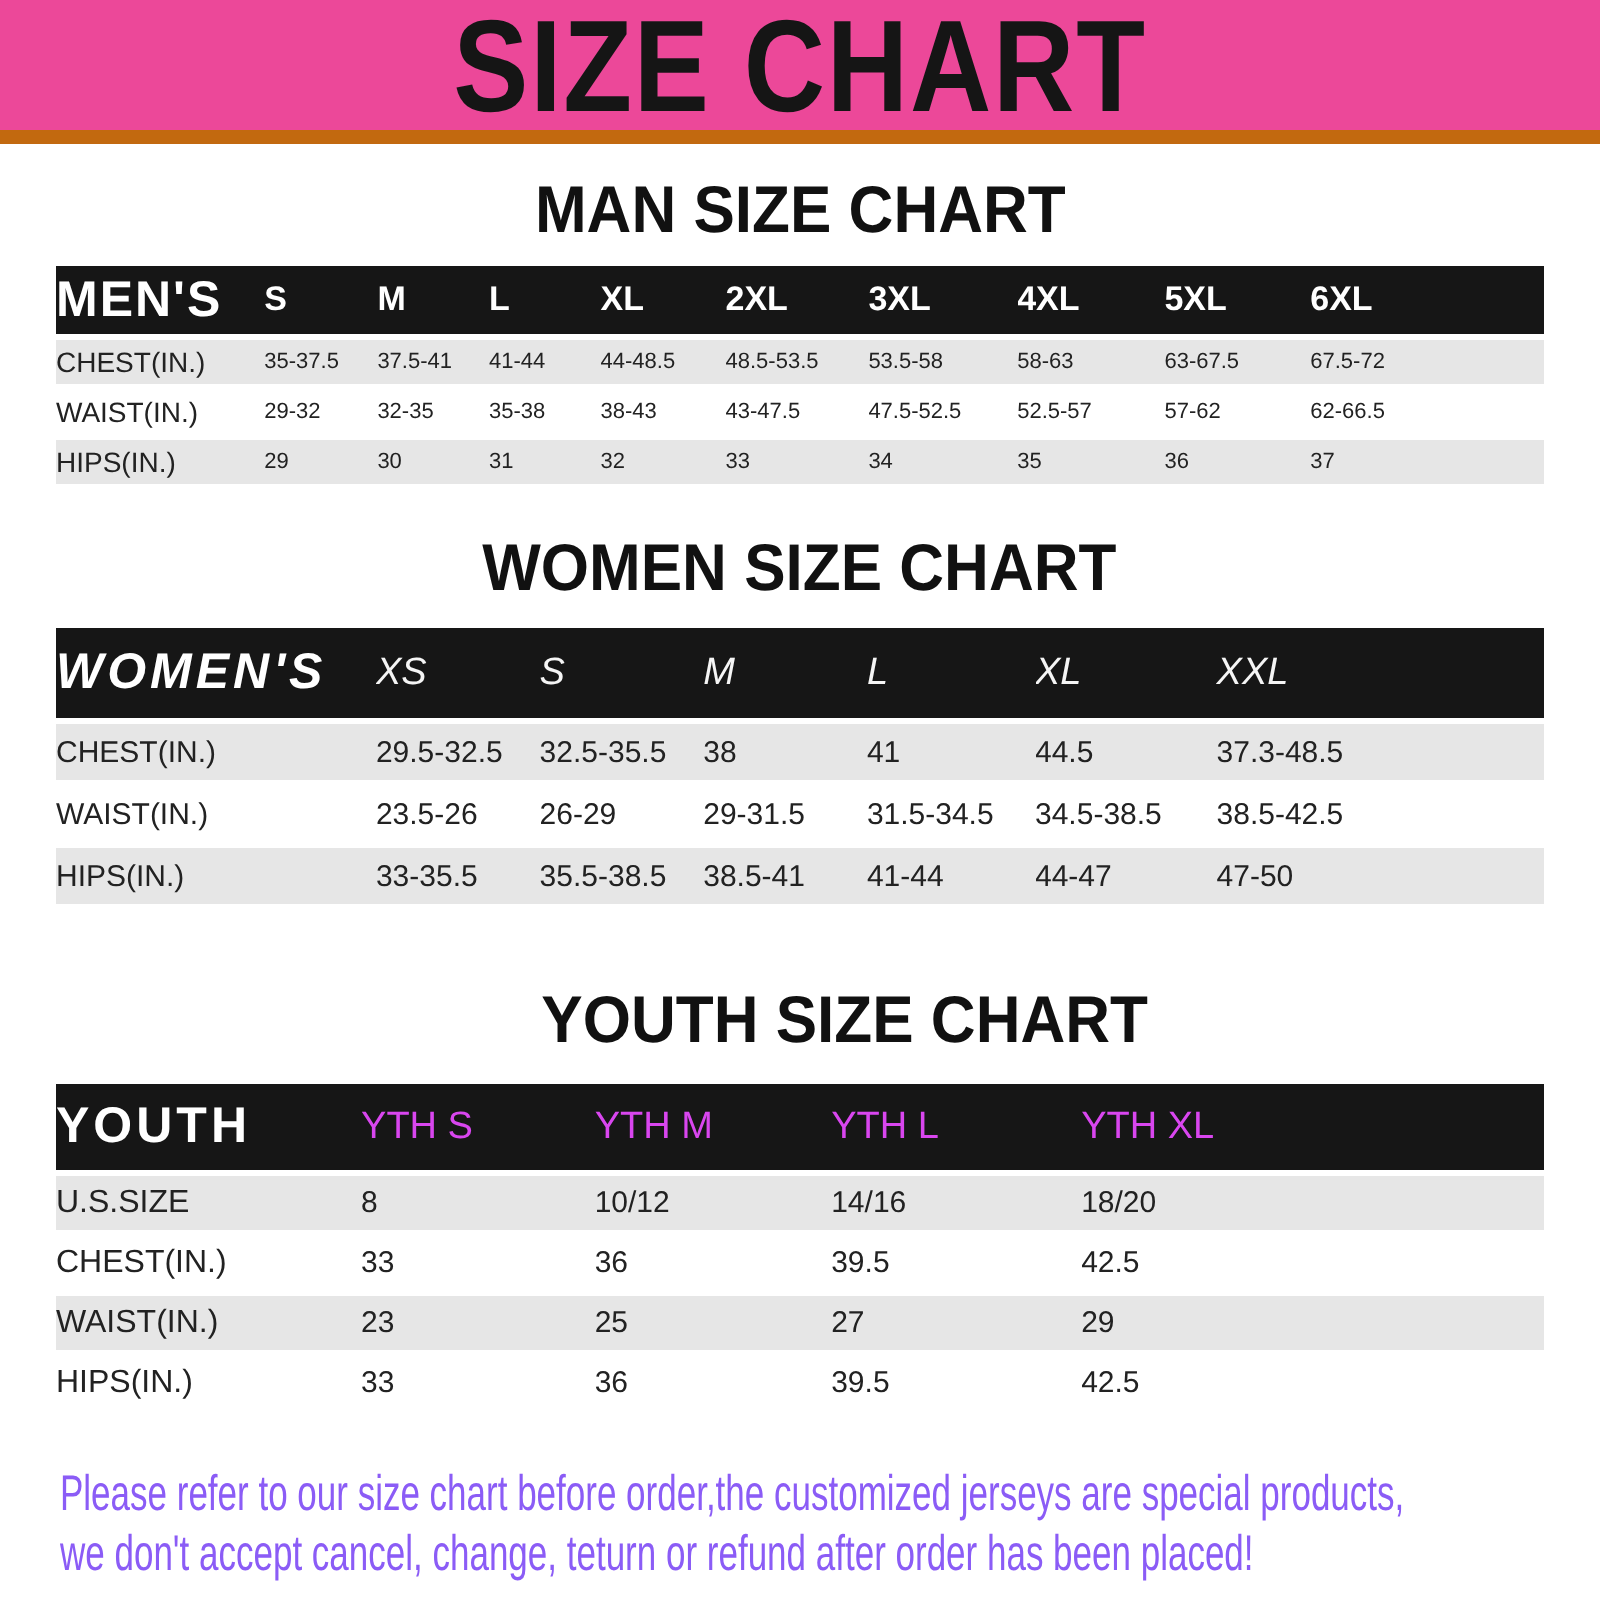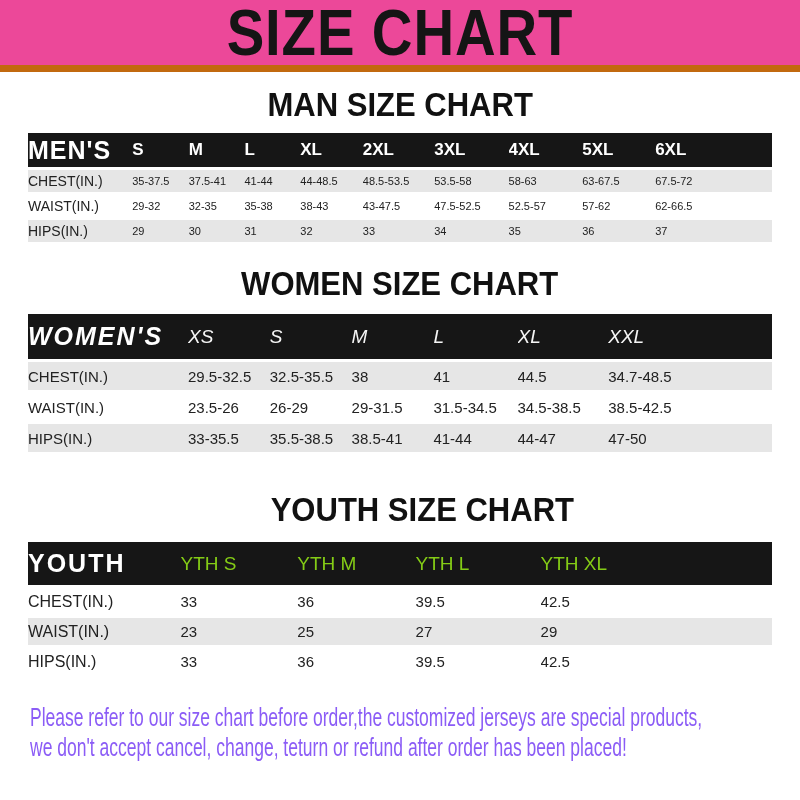--- a/index.html
+++ b/index.html
@@ -48,21 +48,21 @@
   .t-men th:last-child,.t-men td:last-child{padding-right:48px;}
   
   .t-women{margin-top:8px;}
   .t-women .bar th{height:45px;font-size:19px;font-weight:normal;color:#f5f5f5;font-style:italic;}
   .t-women .bar .bar-label{font-size:25px;font-weight:bold;color:#fff;letter-spacing:2px;}
   .t-women td{height:28px;font-size:15px;}
   .t-women td.rlabel{font-size:15px;}
   .t-women th:last-child,.t-women td:last-child{}
   
   .t-youth{margin-top:10px;}
-  .t-youth .bar th{height:43px;font-size:19px;font-weight:normal;color:#84cc16;}
+  .t-youth .bar th{height:43px;font-size:19px;font-weight:normal;color:#d946ef;}
   .t-youth .bar .bar-label{font-size:25px;font-weight:bold;color:#fff;letter-spacing:2px;}
   .t-youth td{height:27px;font-size:15px;}
   .t-youth td.rlabel{font-size:16px;}
   .t-youth th:last-child,.t-youth td:last-child{padding-right:47px;}
   
   .footer{margin:24px 0 0 30px;color:#8b5cf6;}
   .footer-line{
     display:block;font-size:25px;line-height:30px;white-space:nowrap;
     transform:scaleX(0.70);transform-origin:0 50%;
   }
@@ -171,21 +171,21 @@
     </tr>
   </thead>
   <tbody>
     <tr class="row-a">
       <td class="rlabel">CHEST(IN.)</td>
       <td>29.5-32.5</td>
       <td>32.5-35.5</td>
       <td>38</td>
       <td>41</td>
       <td>44.5</td>
-      <td>34.7-48.5</td>
+      <td>37.3-48.5</td>
     </tr>
     <tr class="row-b">
       <td class="rlabel">WAIST(IN.)</td>
       <td>23.5-26</td>
       <td>26-29</td>
       <td>29-31.5</td>
       <td>31.5-34.5</td>
       <td>34.5-38.5</td>
       <td>38.5-42.5</td>
     </tr>
@@ -216,20 +216,27 @@
   <thead>
     <tr class="bar">
       <th class="bar-label">YOUTH</th>
       <th>YTH S</th>
       <th>YTH M</th>
       <th>YTH L</th>
       <th>YTH XL</th>
     </tr>
   </thead>
   <tbody>
+    <tr class="row-a">
+      <td class="rlabel">U.S.SIZE</td>
+      <td>8</td>
+      <td>10/12</td>
+      <td>14/16</td>
+      <td>18/20</td>
+    </tr>
     <tr class="row-b">
       <td class="rlabel">CHEST(IN.)</td>
       <td>33</td>
       <td>36</td>
       <td>39.5</td>
       <td>42.5</td>
     </tr>
     <tr class="row-a">
       <td class="rlabel">WAIST(IN.)</td>
       <td>23</td>

